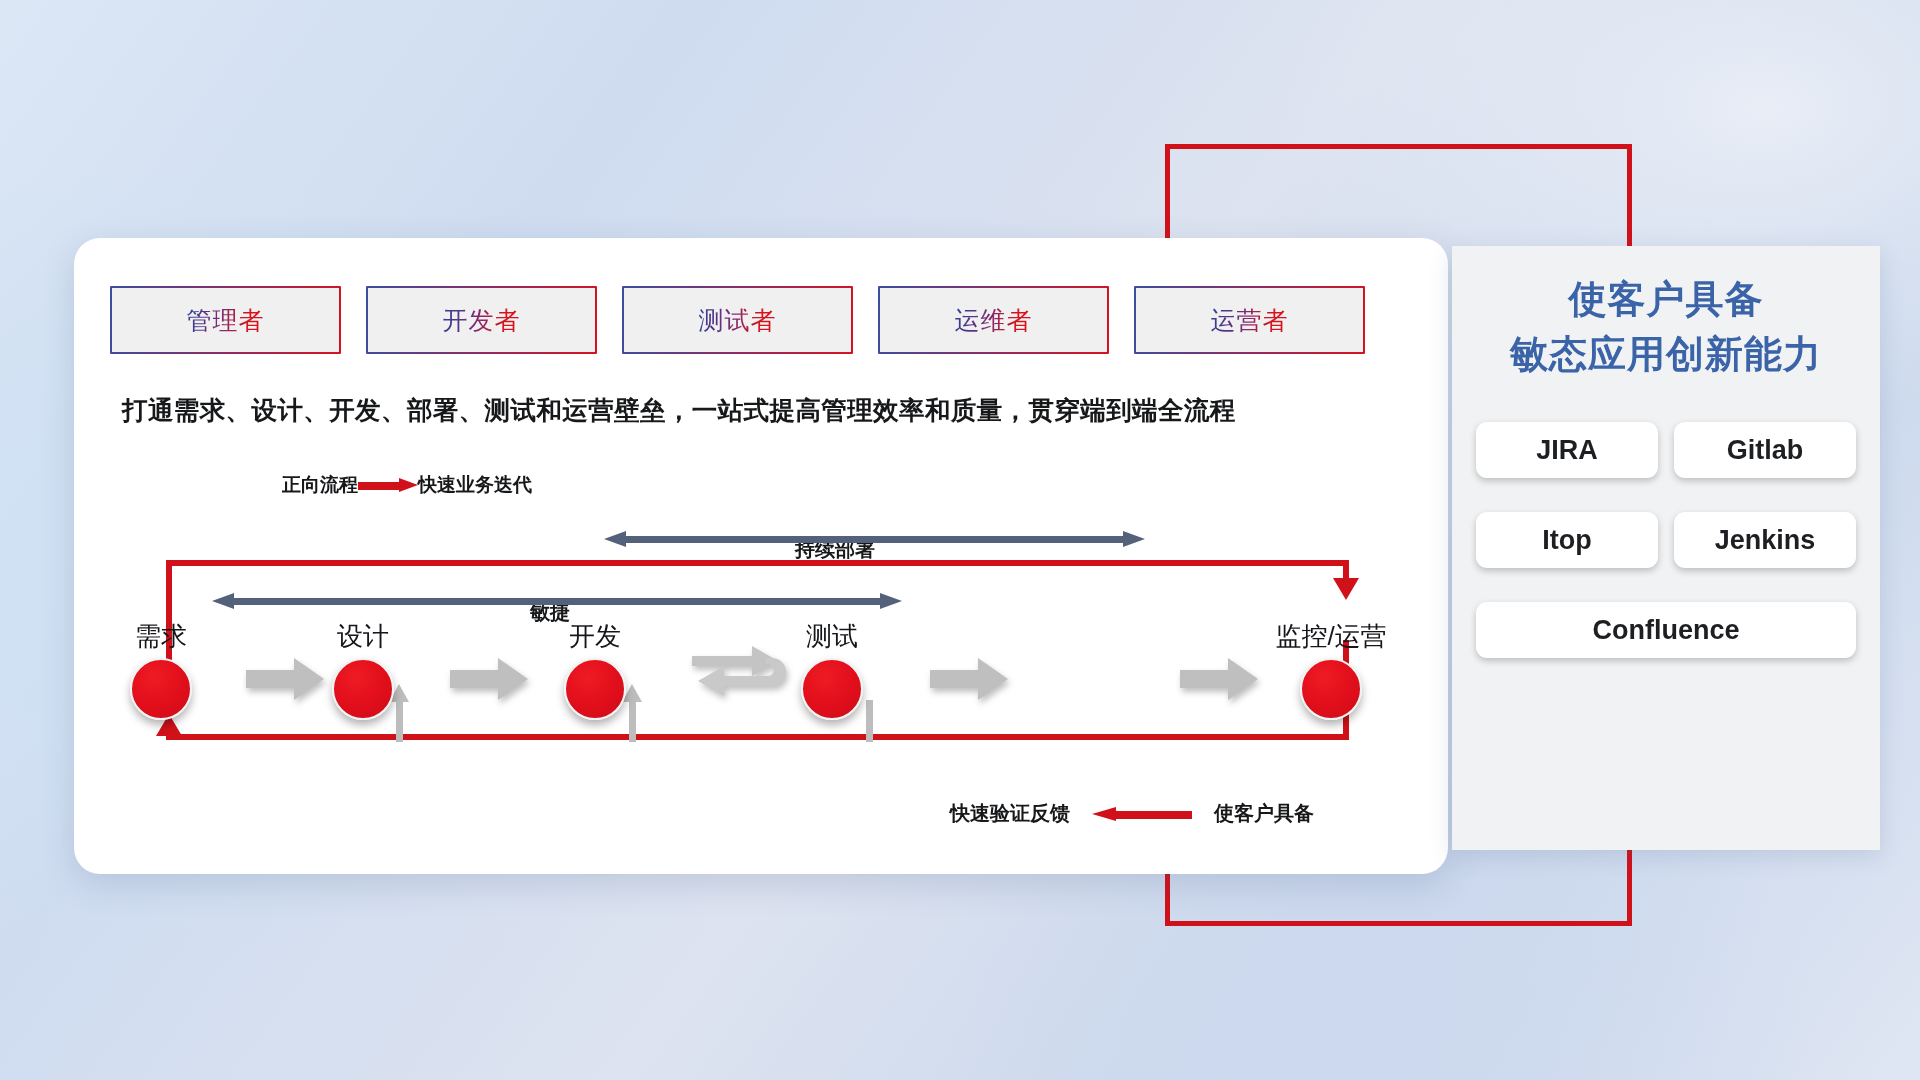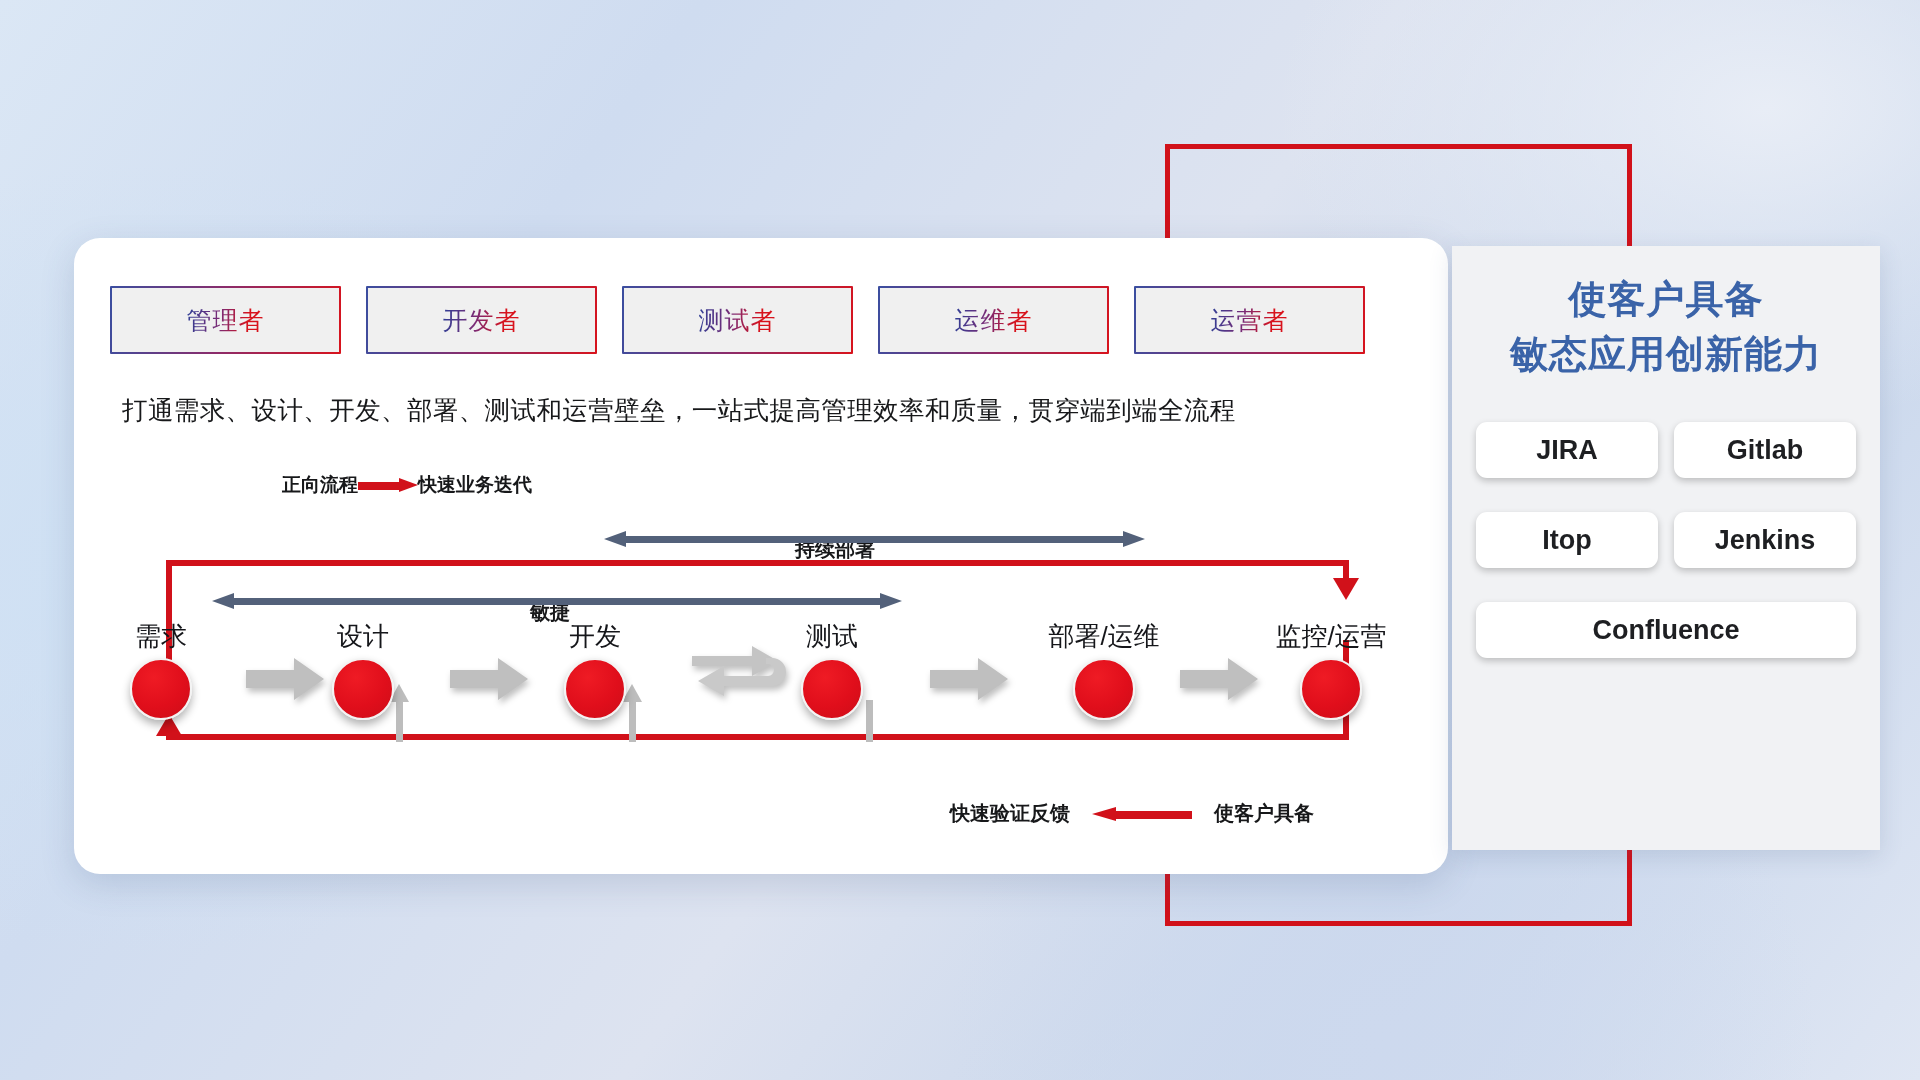--- a/index.html
+++ b/index.html
@@ -44,21 +44,21 @@
   }
   .role-label {
     font-size: 25px; font-weight: 400; letter-spacing: 1px;
     background: linear-gradient(96deg, #2e3f96 0%, #7b2a75 42%, #d8131c 78%);
     -webkit-background-clip: text; background-clip: text; color: transparent;
   }
 
   
   #headline {
     position: absolute; left: 122px; top: 393px; width: 1300px;
-    font-size: 25.5px; font-weight: 400; color: #17181a; letter-spacing: .4px;
+    font-size: 25.5px; font-weight: 700; color: #17181a; letter-spacing: .4px;
     white-space: nowrap;
   }
 
   
   #legend-forward {
     position: absolute; left: 282px; top: 472px;
     display: flex; align-items: center; 
   }
   #legend-forward .ltext { font-size: 19px; font-weight: 700; color: #17181a; }
   .red-arrow-r { position: relative; width: 60px; height: 14px; }
@@ -260,24 +260,20 @@
     <div class="dot"></div>
   </div>
   <div class="node" style="left:530px; top:619px;">
     <div class="nlabel">开发</div>
     <div class="dot"></div>
   </div>
   <div class="node" style="left:767px; top:619px;">
     <div class="nlabel">测试</div>
     <div class="dot"></div>
   </div>
-  <div class="node" style="left:1039px;top:619px;">
-    <div class="nlabel">部署/运维</div>
-    <div class="dot"></div>
-  </div>
   <div class="node" style="left:1266px;top:619px;">
     <div class="nlabel">监控/运营</div>
     <div class="dot"></div>
   </div>
 
   <div class="gray-arrow" style="left:246px; top:656px;">
     <svg width="78" height="46" viewBox="0 0 78 46">
         <path d="M0 14 H48 V2 L78 23 L48 44 V32 H0 Z" fill="#bfbfbf"></path>
       </svg>
   </div>

